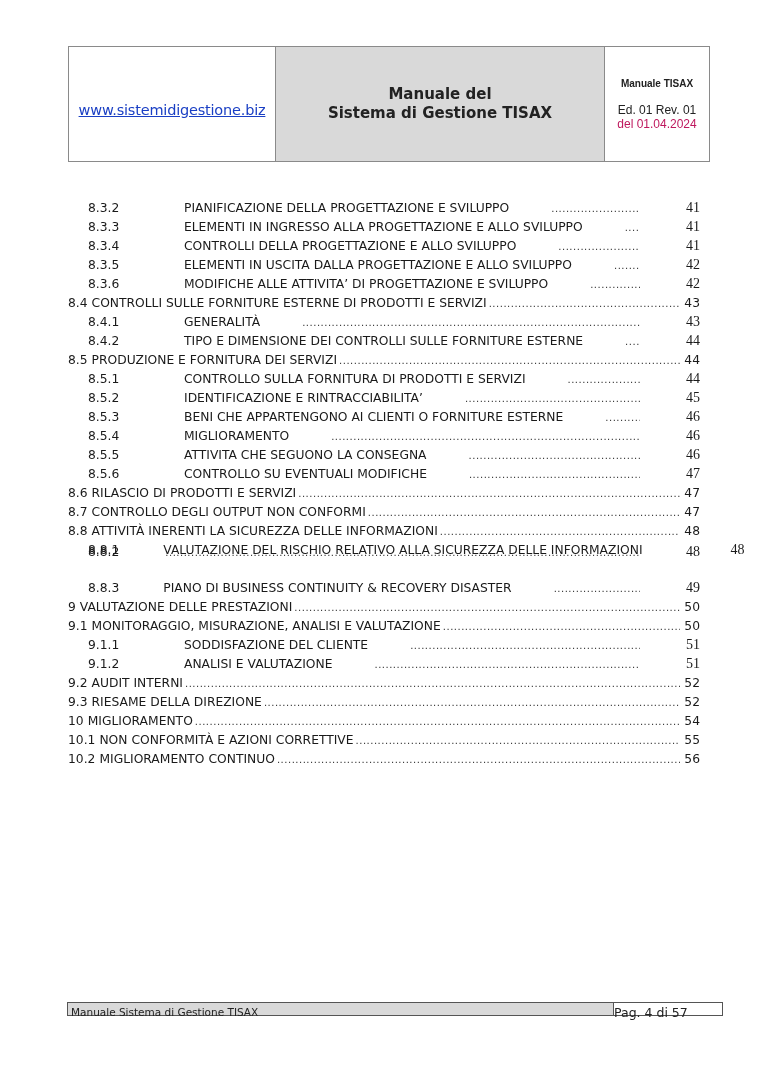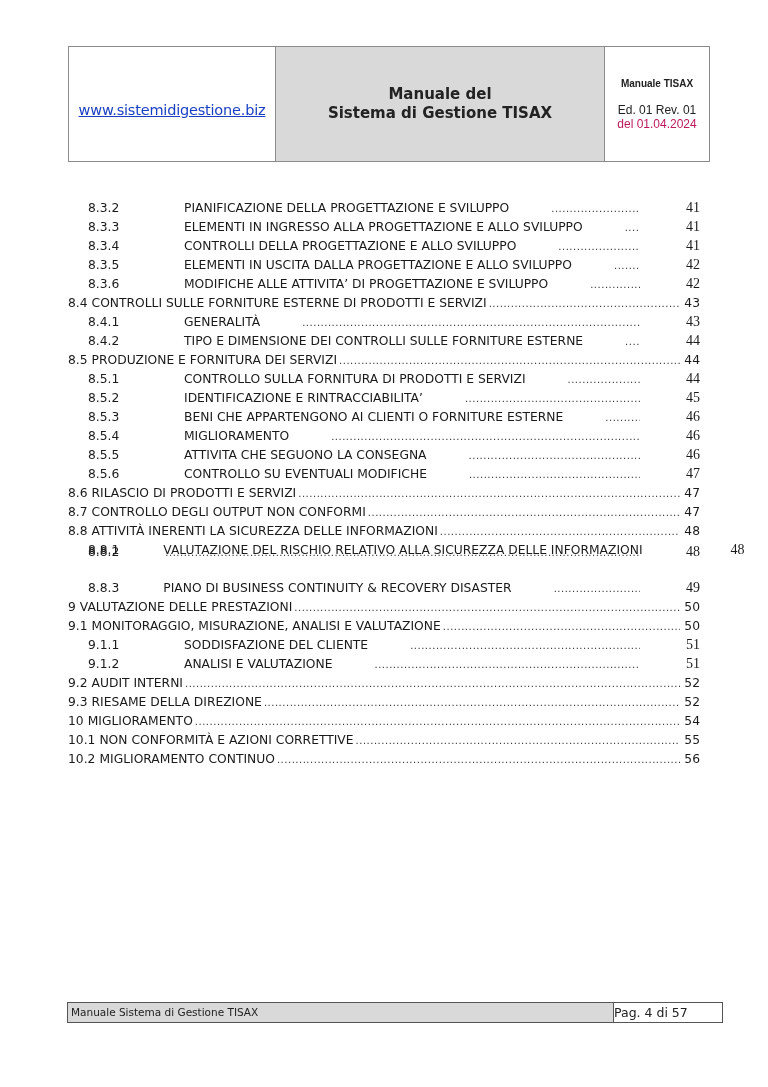--- a/index.html
+++ b/index.html
@@ -26,21 +26,21 @@
     .toc-row.lvl2 { padding-left: 20px; gap: 40px; }
     .num { display: inline-block; width: 56px; flex: none; }
     .num.short { width: auto; margin-right: 4px; }
     .title { flex: none; margin-top: 18px; }
     .dots { flex: 1; overflow: hidden; margin: 0 2px; color: #333; }
     .dots::after { content: "................................................................................................................................................................................................................................................"; letter-spacing: 0.5px; font-size: 10px; }
     .page { flex: none; width: 18px; text-align: right; font-family: "Liberation Serif", serif; font-size: 14px; }
     .page.sans { font-family: "DejaVu Sans", sans-serif; font-size: 12.3px; }
 
     .footer {
-      position: absolute; left: 67px; top: 1002px; width: 656px; height: 21px;
+      position: absolute; left: 67px; top: 1002px; width: 656px; height: 14px;
       border: 1px solid #555; box-sizing: border-box; display: flex;
     }
     .fleft { width: 546px; background: #d9d9d9; border-right: 1px solid #555; box-sizing: border-box; font-family: "DejaVu Sans", sans-serif; font-size: 10.5px; padding-left: 3px; line-height: 19px; color: #222; }
     .fright { flex: 1; text-align: left; font-family: "DejaVu Sans", sans-serif; font-size: 12.5px; line-height: 19px; color: #222; }
   </style>
 </head>
 <body>
 
 <div class="header">
   <div class="hcell left">

